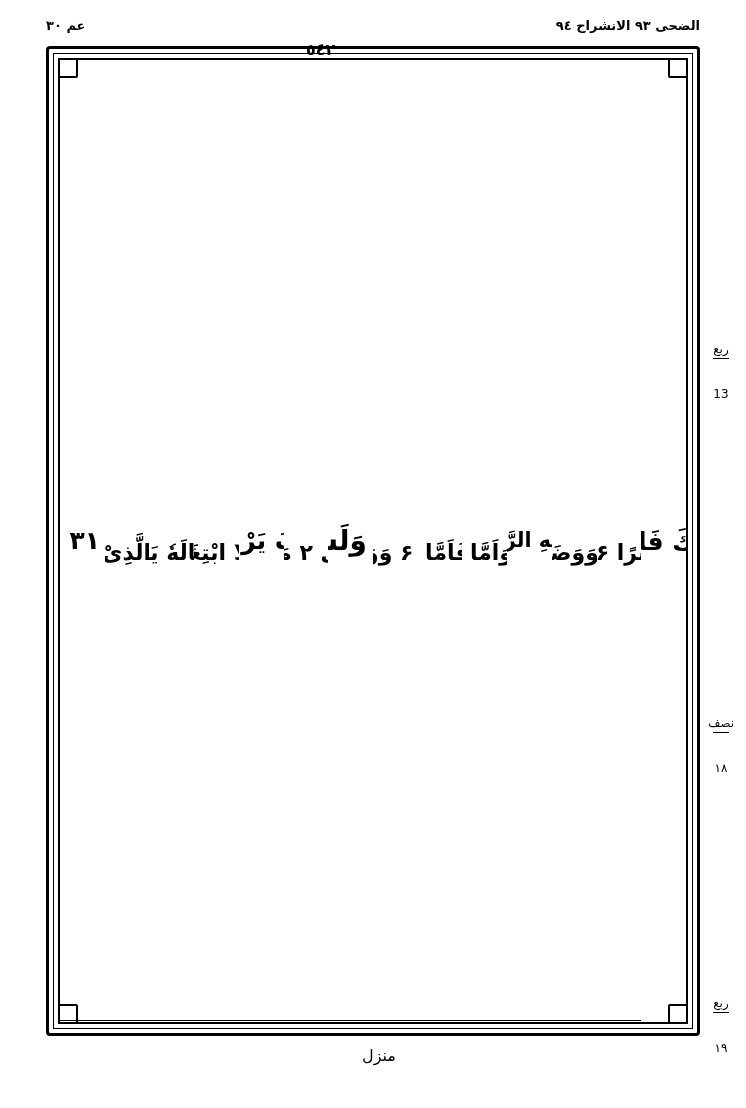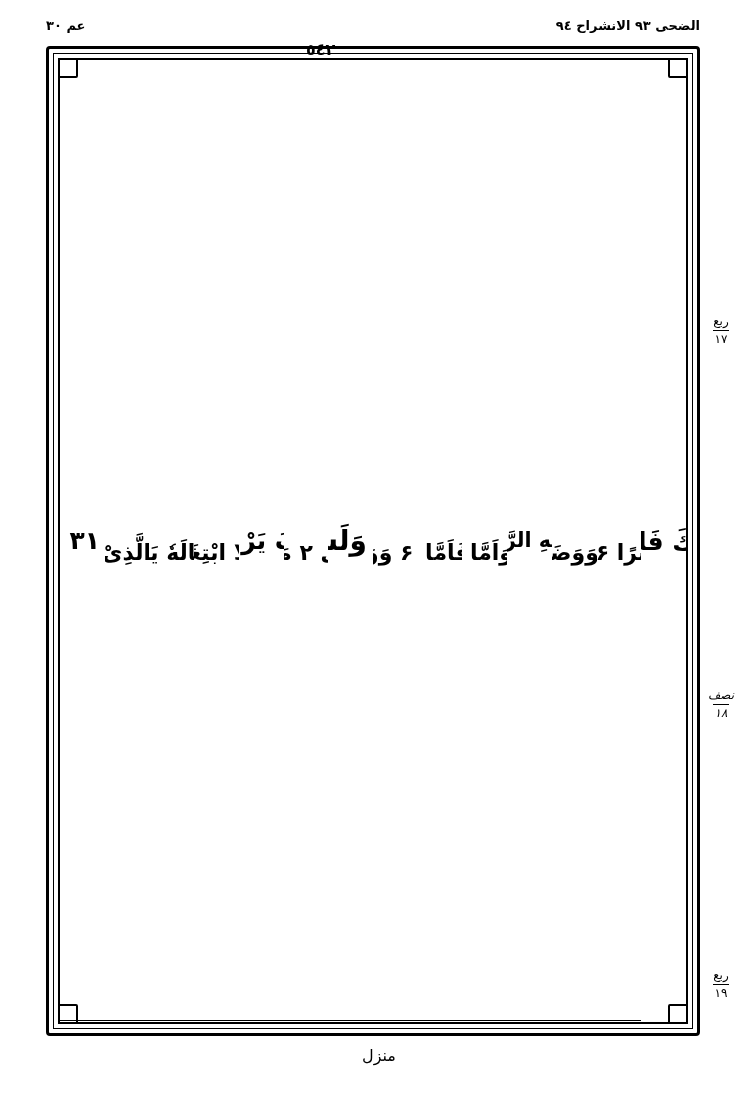--- a/index.html
+++ b/index.html
@@ -144,21 +144,21 @@
   .side-mark {
     position: absolute;
     right: 2px;
     width: 34px;
     text-align: center;
     font-size: 12px;
     line-height: 1.25;
     direction: rtl;
     font-family: "DejaVu Sans", sans-serif;
   }
-  .side-mark .sm-line { display: block; white-space: nowrap; }
+  .side-mark .sm-line { display: block; white-space: nowrap; margin-top: 28px; }
   .side-mark .rule { display:block; width: 16px; height:1px; background:#000; margin: 1px auto; }
 
   
   .footer {
     position: absolute;
     left: 12px;
     right: 0;
     top: 1046px;
     text-align: center;
     font-size: 16px;
@@ -228,23 +228,23 @@
     </div>
     <div class="line center">
       <span class="aya-text">اِلٰى رَبِّكَ فَارْغَبْ ۸</span>
     </div>
   </div>
 
   <div class="side-marks">
     <div class="side-mark" style="top: 268px;">
       <span class="sm-line">ربع</span>
       <span class="rule"></span>
-      <span class="sm-line">١٧</span>
-    </div>
-    <div class="side-mark" style="top: 642px; font-style: italic;">
+      <span class="sm-line">13</span>
+    </div>
+    <div class="side-mark" style="top: 642px;">
       <span class="sm-line">نصف</span>
       <span class="rule"></span>
       <span class="sm-line">١٨</span>
     </div>
     <div class="side-mark" style="top: 922px;">
       <span class="sm-line">ربع</span>
       <span class="rule"></span>
       <span class="sm-line">١٩</span>
     </div>
   </div>

